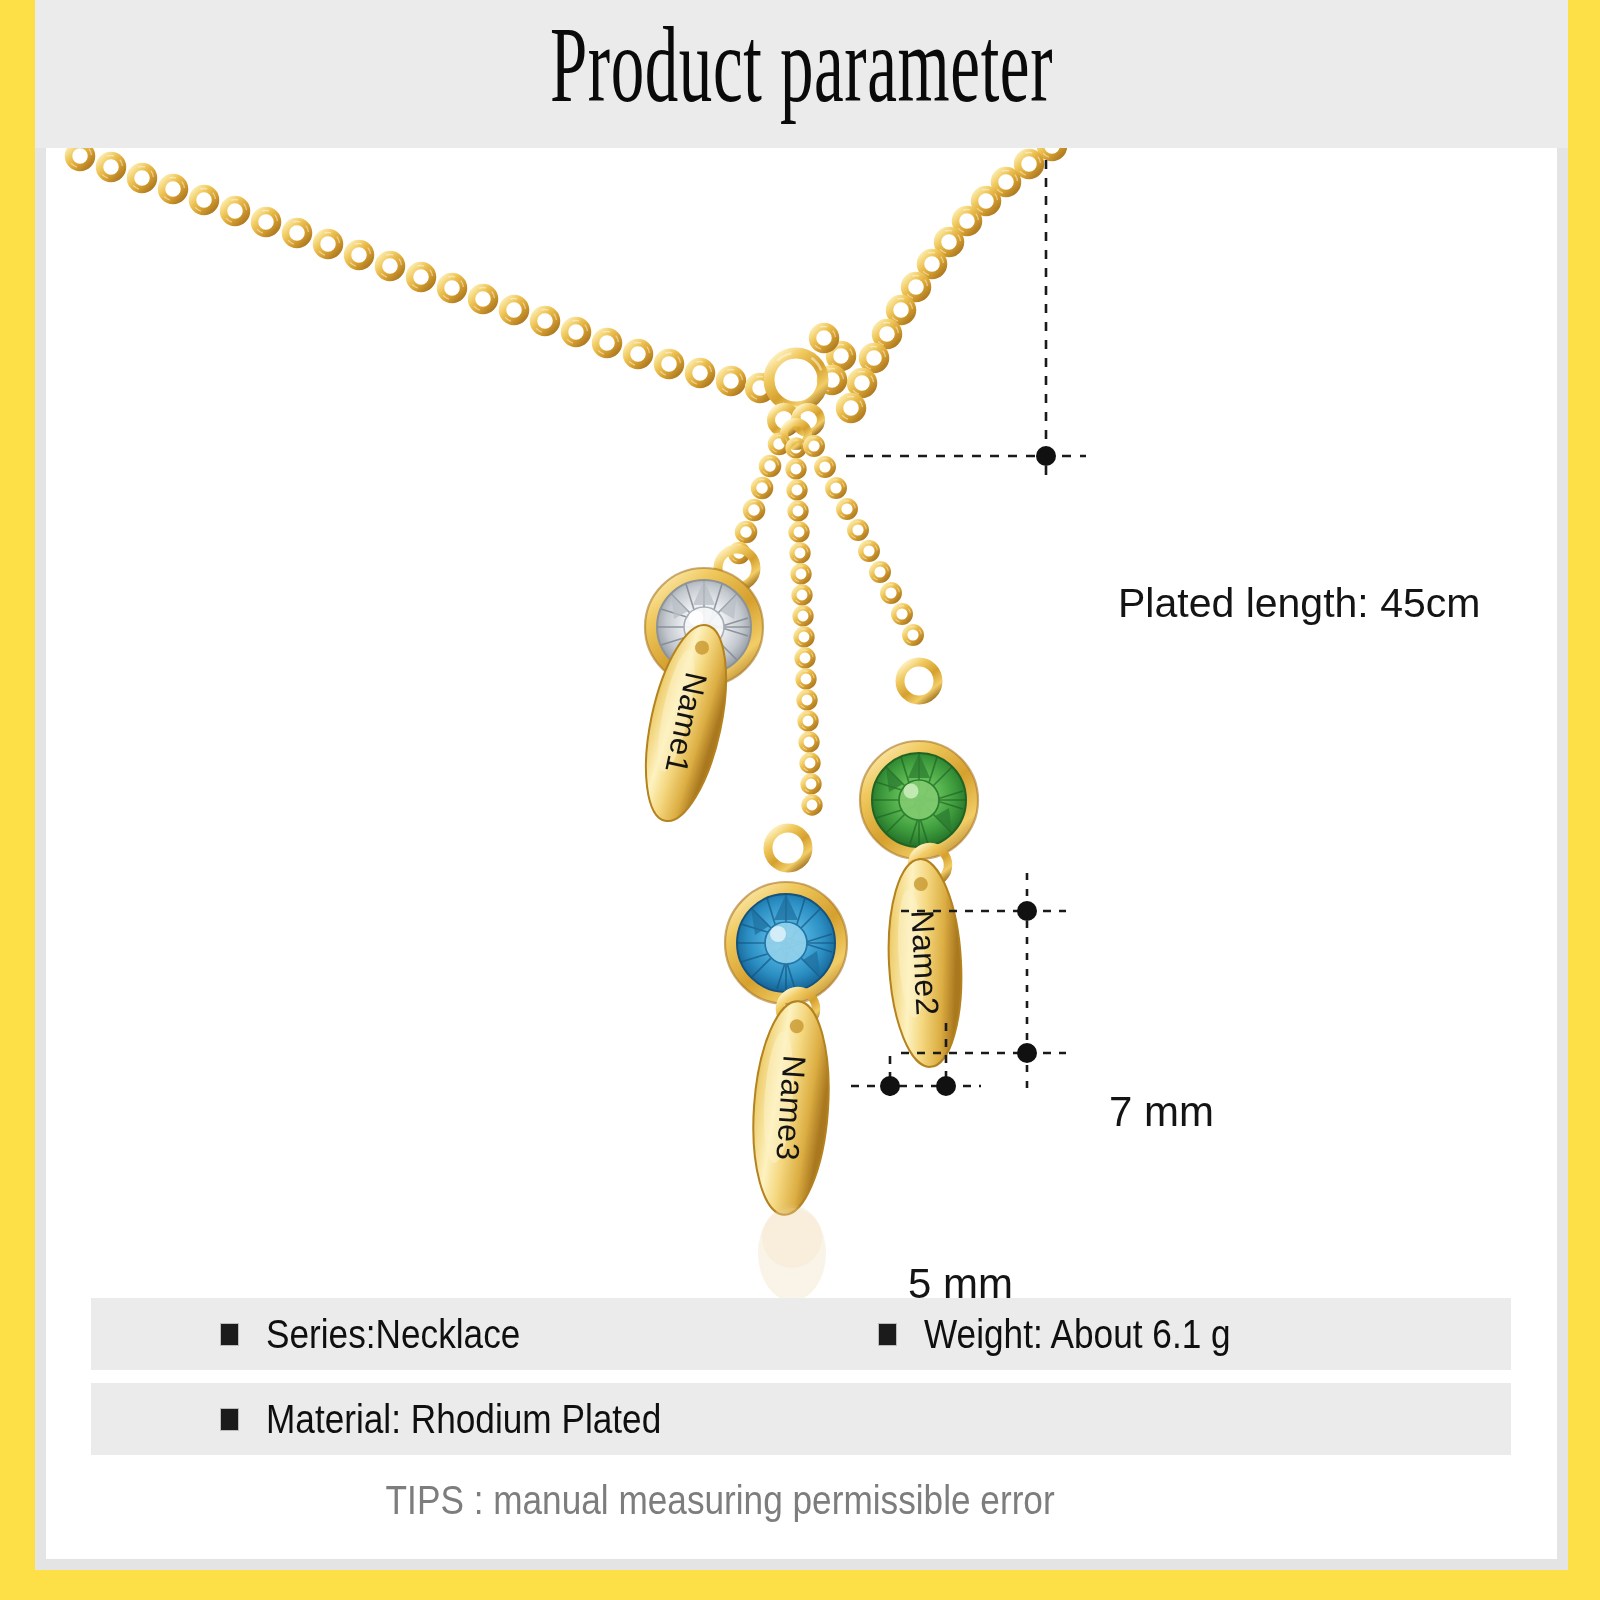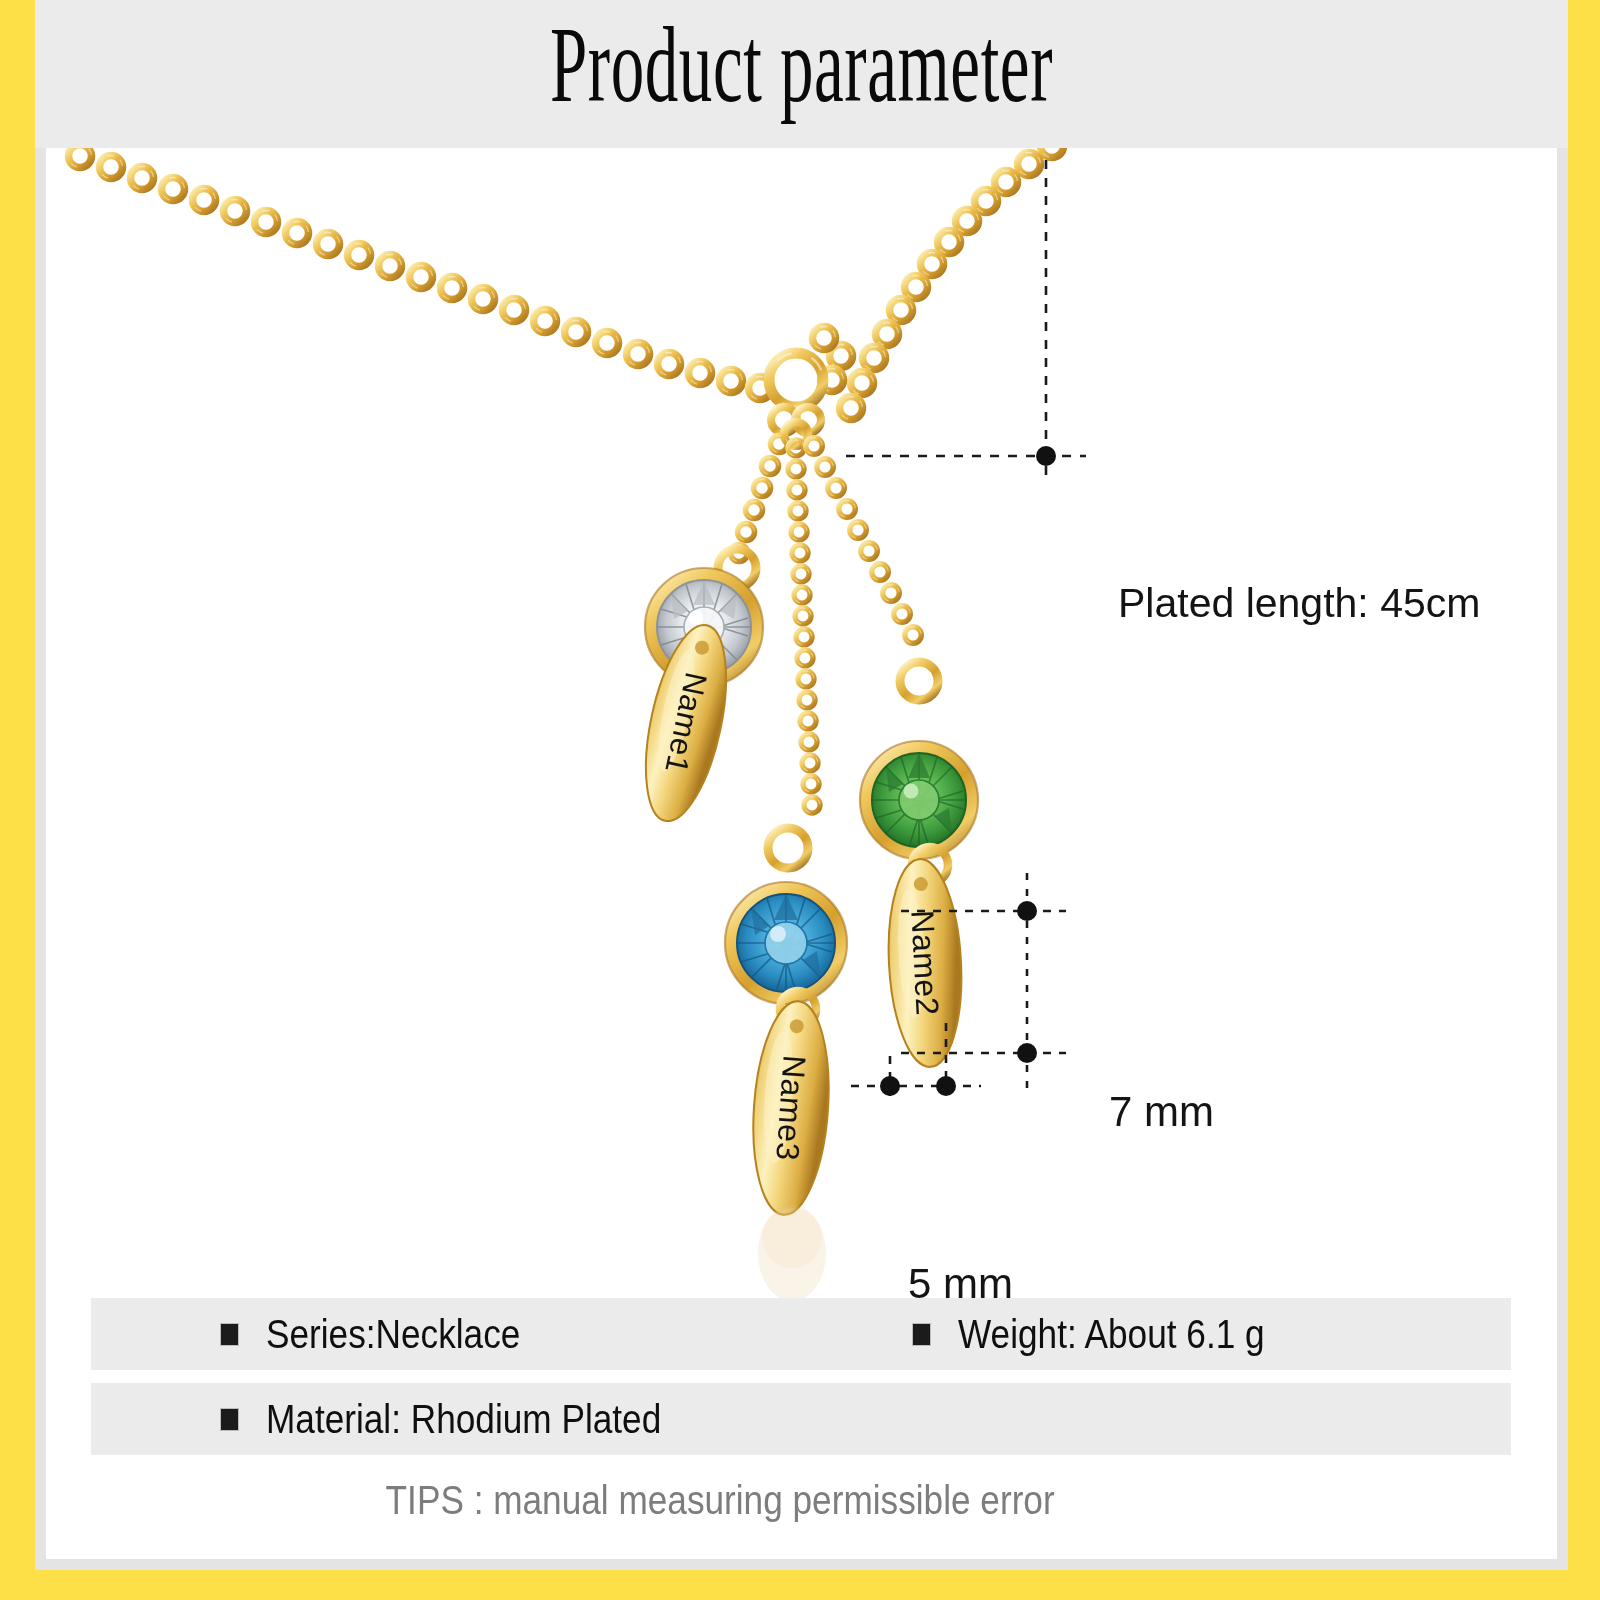--- a/index.html
+++ b/index.html
@@ -86,21 +86,21 @@
     background:#ebebeb;
   }
   .spec-row.r1{top:1298px;}
   .spec-row.r2{top:1383px;}
   .spec-cell{
     position:absolute;
     top:0; height:72px;
     display:flex; align-items:center;
   }
   .spec-cell.c-left{left:130px;}
-  .spec-cell.c-right{left:822px;}
+  .spec-cell.c-right{left:788px;}
   .bullet{
     width:17px;height:21px;
     background:#1b1b1b;
     margin-right:28px;
     flex:0 0 auto;
     box-shadow:0 0 0 1px #bcbcbc;
   }
   .spec-text{
     font-size:40px;
     color:#0f0f0f;

